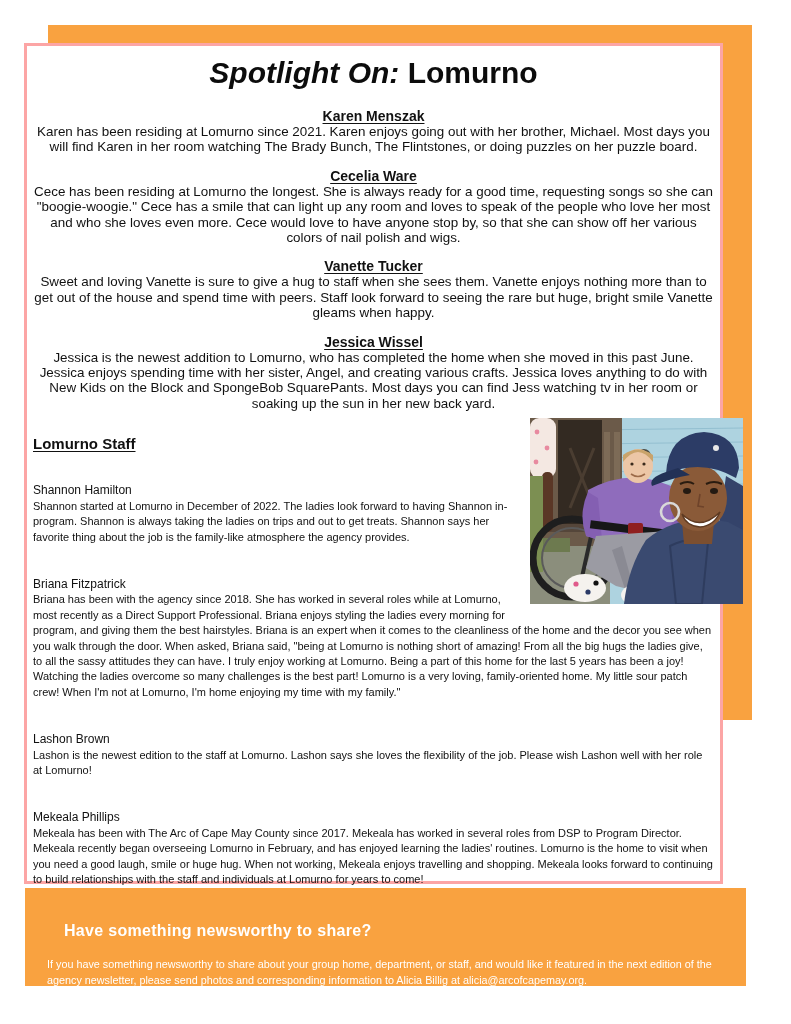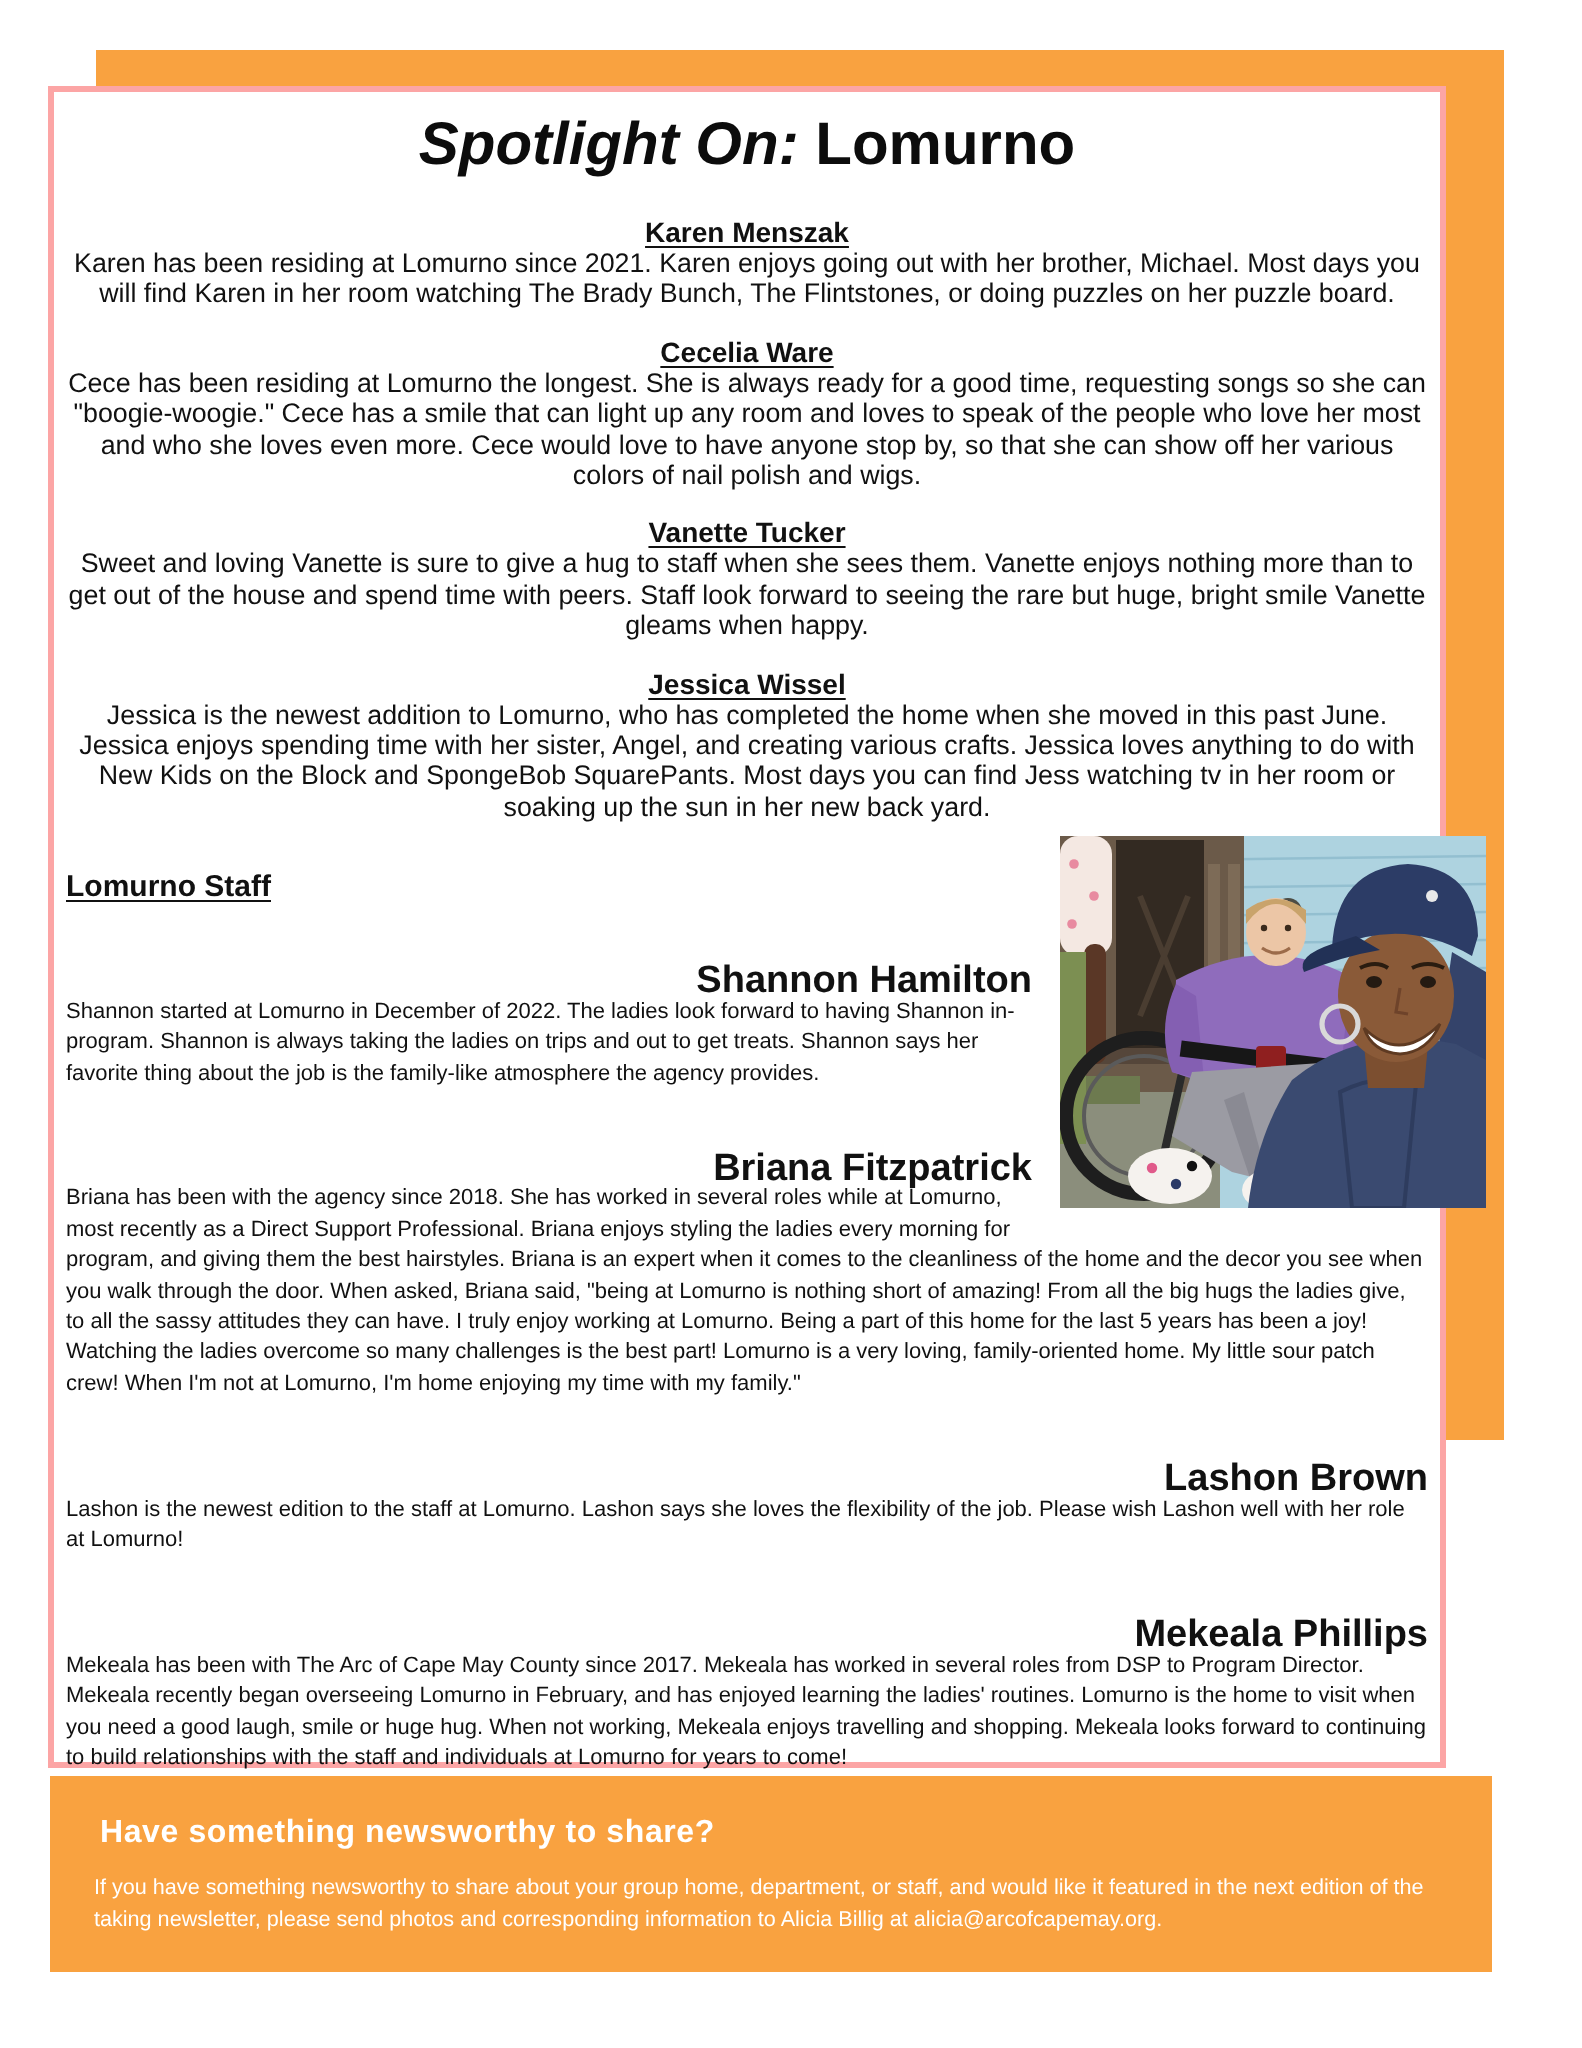--- a/index.html
+++ b/index.html
@@ -59,24 +59,23 @@
   .staff-heading {
     margin-top: 24px;
     font-size: 15px;
     font-weight: bold;
     text-decoration: underline;
     text-underline-offset: 2px;
   }
   .staff-member { margin-top: 32px; }
   .staff-member.first { margin-top: 31px; }
   .staff-name {
-    font-size: 19px;
-    font-weight: bold;
+    font-size: 12px;
+    font-weight: normal;
     line-height: 15.4px;
-    text-align: right;
   }
   .staff-text {
     font-size: 11px;
     line-height: 15.4px;
     text-align: left;
     hyphens: auto;
   }
   .photo-frame {
     position: absolute;
     left: 530px; top: 418px;
@@ -93,21 +92,21 @@
     box-sizing: border-box;
     background: #F9A240;
     color: #ffffff;
     padding: 17px 30px 0 22px;
     z-index: 2;
   }
   .footer-heading {
     font-size: 16px;
     font-weight: bold;
     letter-spacing: 0.3px;
-    margin: 3px;
+    margin: 17px;
   }
   .footer-text {
     margin: 11px 0 0 0;
     font-size: 10.8px;
     line-height: 1.45;
     max-width: 668px;
   }
 </style>
 </head>
 <body>
@@ -257,14 +256,14 @@
     <path d="M176 66 Q184 62 192 66" stroke="#2a1c10" stroke-width="2" fill="none"></path>
     <ellipse cx="157" cy="73" rx="4" ry="3" fill="#241a12"></ellipse>
     <ellipse cx="184" cy="73" rx="4" ry="3" fill="#241a12"></ellipse>
     <path d="M170 76 L168 88 L174 89" stroke="#6e432a" stroke-width="1.6" fill="none"></path>
     <path d="M152 96 Q170 114 190 94 Q184 108 170 109 Q156 108 152 96 Z" fill="#ffffff" stroke="#5e3a22" stroke-width="1.4"></path>
   </svg>
 </div>
 
 <div class="footer-band">
   <p class="footer-heading">Have something newsworthy to share?</p>
-  <p class="footer-text">If you have something newsworthy to share about your group home, department, or staff, and would like it featured in the next edition of the taking newsletter, please send photos and corresponding information to Alicia Billig at alicia@arcofcapemay.org.</p>
+  <p class="footer-text">If you have something newsworthy to share about your group home, department, or staff, and would like it featured in the next edition of the agency newsletter, please send photos and corresponding information to Alicia Billig at alicia@arcofcapemay.org.</p>
 </div>
 
 </body></html>

